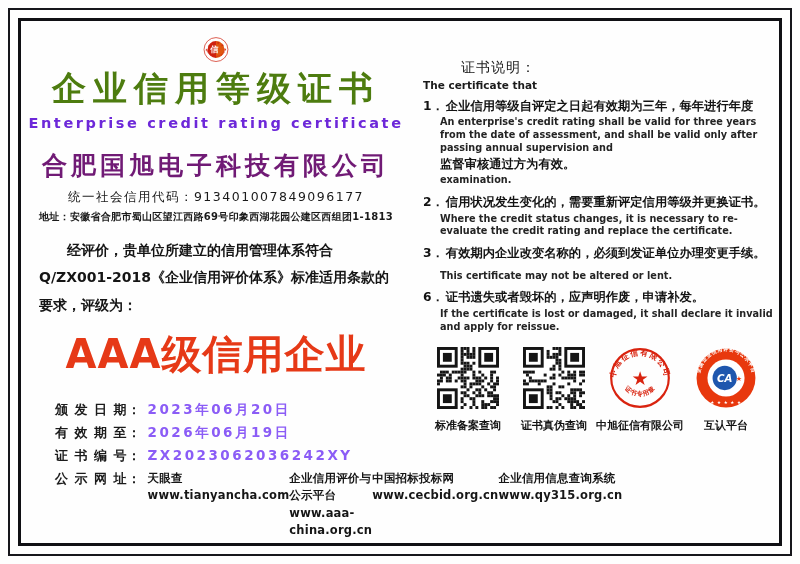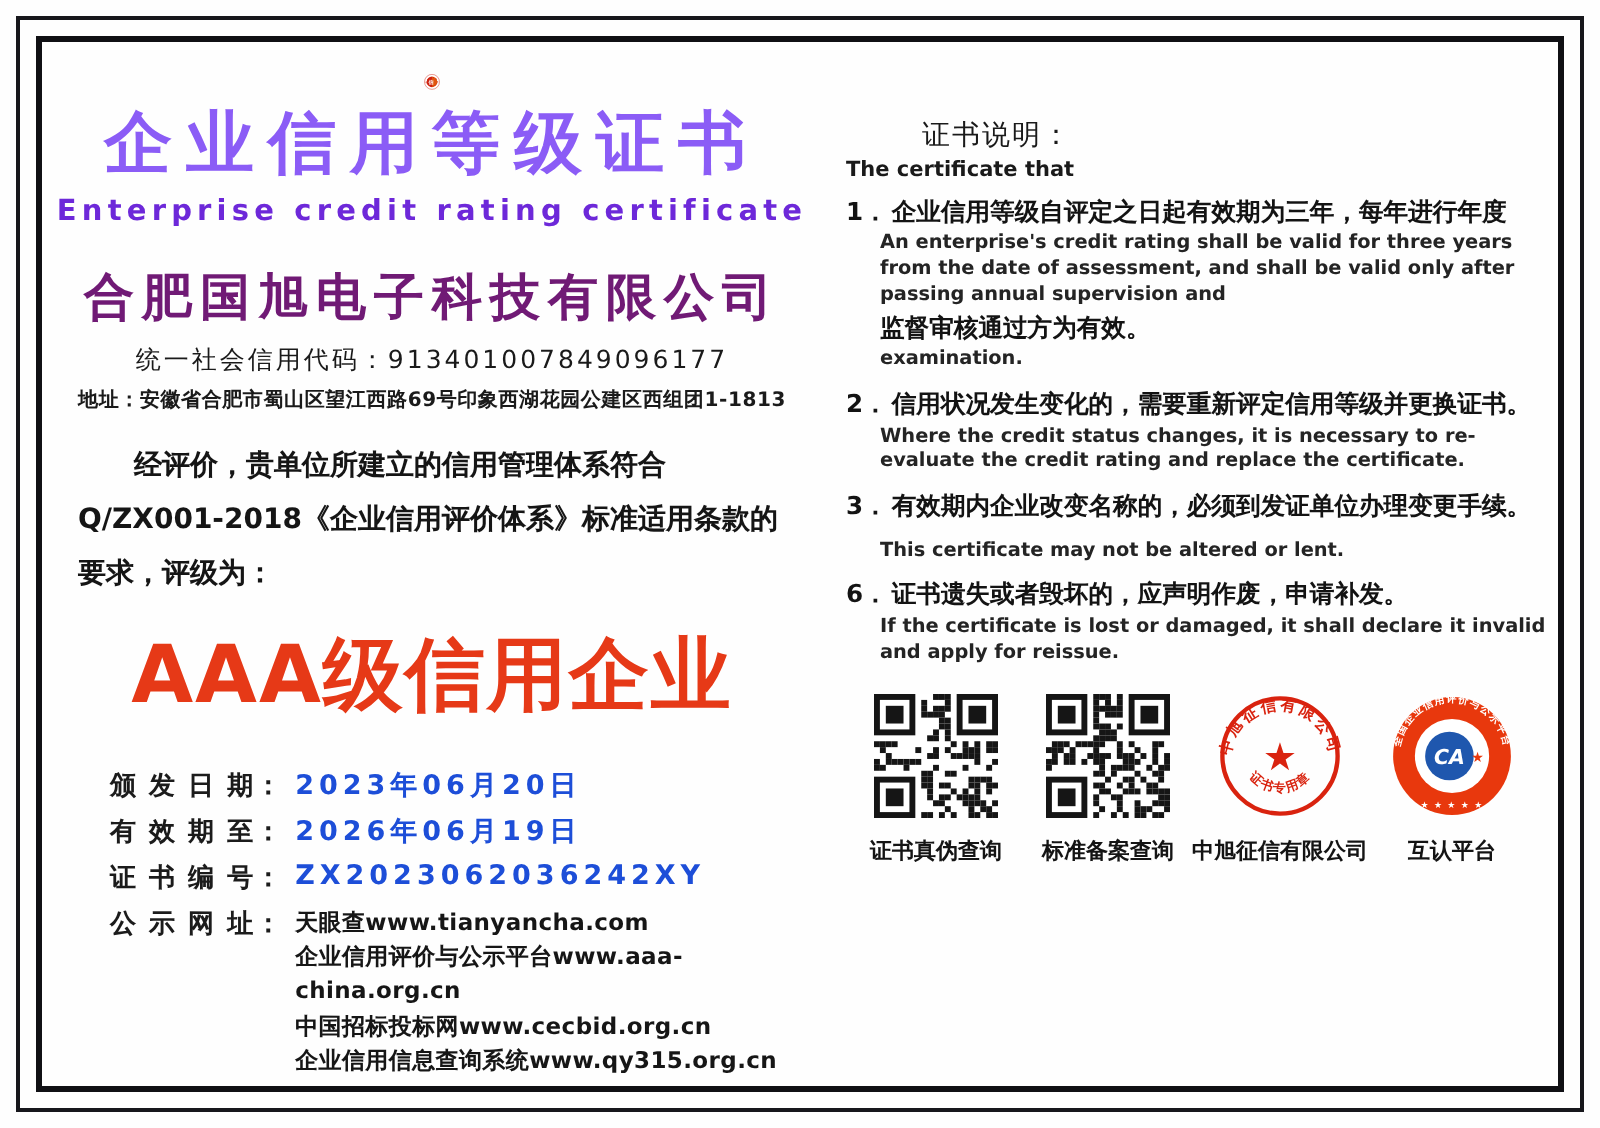--- a/index.html
+++ b/index.html
@@ -6,33 +6,33 @@
   html,body { width:800px; height:564px; background:#ffffff; overflow:hidden;
               font-family:"DejaVu Sans","Liberation Sans",sans-serif; }
   .certificate { position:relative; width:800px; height:564px; background:#fefefe; color:#1a1a1a; }
   .border-outer { position:absolute; inset:8px; border:2px solid #17171c; pointer-events:none; }
   .border-inner { position:absolute; inset:18px; border:3px solid #101014; pointer-events:none; }
   .content { position:absolute; inset:25px; display:flex; }
 
   
   .col-left { width:376px; padding:12px 6px 0 12px; display:flex; flex-direction:column; align-items:center; }
   .emblem { width:106px; height:106px; }
-  .cert-title { margin-top:4px; font-size:34px; font-weight:900; letter-spacing:7px; color:#8b5cf6; white-space:nowrap; }
+  .cert-title { margin-top:4px; font-size:34px; font-weight:900; letter-spacing:7px; color:#4d7c0f; white-space:nowrap; }
   .cert-subtitle { margin-top:3px; font-size:14.5px; font-weight:800; letter-spacing:2.6px; color:#6d28d9; white-space:nowrap; }
   .company-name { margin-top:18px; font-size:25px; font-weight:700; letter-spacing:4px; color:#701a75; white-space:nowrap; }
   .credit-code { margin-top:7px; font-size:12.5px; font-weight:400; letter-spacing:1.5px; }
   .address-line { margin-top:4px; font-size:10px; font-weight:800; letter-spacing:0.3px; white-space:nowrap; }
   .eval-statement { margin-top:13px; align-self:stretch; font-size:14px; font-weight:700; line-height:1.95;
                     text-indent:2em; color:#151515; padding:0 2px; }
   .rating-line { margin-top:8px; font-size:40px; font-weight:900; letter-spacing:1px; color:#e63917; white-space:nowrap; }
   .detail-rows { margin-top:14px; align-self:stretch; padding-left:18px; }
   .detail-row { display:flex; margin-top:5px; font-weight:800; }
   .detail-label { font-size:13px; letter-spacing:1px; white-space:nowrap; color:#1b1b1b; }
-  .detail-value { font-size:13.5px; letter-spacing:2.5px; margin-left:6px; color:#1d4ed8; white-space:nowrap; }
-  .websites { display:flex; flex-direction:column; }
+  .detail-value { font-size:13.5px; letter-spacing:2.5px; margin-left:6px; color:#8b5cf6; white-space:nowrap; }
+  .websites { display:flex; flex-direction:row; }
   .website-item { font-size:11.5px; font-weight:700; letter-spacing:0.2px; line-height:1.5; color:#161616; }
 
   
   .col-right { flex:1; padding:34px 6px 0 22px; display:flex; flex-direction:column; }
   .exp-heading { font-size:14px; font-weight:400; letter-spacing:1px;margin-left:38px; }
   .exp-subheading { margin-top:2px; font-size:10.5px; font-weight:800; }
   .exp-item { margin-top:6px; }
   .cn-line { font-size:12.3px; font-weight:800; line-height:1.5; color:#131313; }
   .cn-line .num { margin-right:2px; }
   .cn-cont { padding-left:17px; }
@@ -126,152 +126,20 @@
       </div>
       <div class="exp-item">
         <div class="en-line">This certificate may not be altered or lent.</div>
       </div>
       <div class="exp-item">
         <div class="cn-line"><span class="num">6．</span><span>证书遗失或者毁坏的，应声明作废，申请补发。</span></div>
         <div class="en-line">If the certificate is lost or damaged, it shall declare it invalid and apply for reissue.</div>
       </div>
 
       <div class="footer-row">
-
-        <div class="footer-cell">
-          <div class="footer-graphic qr-box">
-              <svg width="62" height="62" viewBox="0 0 63 63">
-                <rect width="63" height="63" fill="#fff"></rect>
-                <g fill="#151515">
-                  <rect x="30" y="0" width="3" height="3"></rect>
-                  <rect x="33" y="0" width="3" height="3"></rect>
-                  <rect x="36" y="0" width="3" height="3"></rect>
-                  <rect x="24" y="3" width="3" height="3"></rect>
-                  <rect x="36" y="3" width="3" height="3"></rect>
-                  <rect x="24" y="6" width="3" height="3"></rect>
-                  <rect x="30" y="6" width="3" height="3"></rect>
-                  <rect x="33" y="6" width="3" height="3"></rect>
-                  <rect x="36" y="6" width="3" height="3"></rect>
-                  <rect x="24" y="9" width="3" height="3"></rect>
-                  <rect x="27" y="9" width="3" height="3"></rect>
-                  <rect x="30" y="9" width="3" height="3"></rect>
-                  <rect x="33" y="9" width="3" height="3"></rect>
-                  <rect x="33" y="12" width="3" height="3"></rect>
-                  <rect x="36" y="12" width="3" height="3"></rect>
-                  <rect x="33" y="15" width="3" height="3"></rect>
-                  <rect x="36" y="15" width="3" height="3"></rect>
-                  <rect x="30" y="18" width="3" height="3"></rect>
-                  <rect x="36" y="18" width="3" height="3"></rect>
-                  <rect x="27" y="21" width="3" height="3"></rect>
-                  <rect x="30" y="21" width="3" height="3"></rect>
-                  <rect x="36" y="21" width="3" height="3"></rect>
-                  <rect x="0" y="24" width="3" height="3"></rect>
-                  <rect x="3" y="24" width="3" height="3"></rect>
-                  <rect x="6" y="24" width="3" height="3"></rect>
-                  <rect x="9" y="24" width="3" height="3"></rect>
-                  <rect x="39" y="24" width="3" height="3"></rect>
-                  <rect x="45" y="24" width="3" height="3"></rect>
-                  <rect x="51" y="24" width="3" height="3"></rect>
-                  <rect x="57" y="24" width="3" height="3"></rect>
-                  <rect x="60" y="24" width="3" height="3"></rect>
-                  <rect x="3" y="27" width="3" height="3"></rect>
-                  <rect x="21" y="27" width="3" height="3"></rect>
-                  <rect x="30" y="27" width="3" height="3"></rect>
-                  <rect x="36" y="27" width="3" height="3"></rect>
-                  <rect x="45" y="27" width="3" height="3"></rect>
-                  <rect x="48" y="27" width="3" height="3"></rect>
-                  <rect x="51" y="27" width="3" height="3"></rect>
-                  <rect x="57" y="27" width="3" height="3"></rect>
-                  <rect x="60" y="27" width="3" height="3"></rect>
-                  <rect x="6" y="30" width="3" height="3"></rect>
-                  <rect x="27" y="30" width="3" height="3"></rect>
-                  <rect x="30" y="30" width="3" height="3"></rect>
-                  <rect x="39" y="30" width="3" height="3"></rect>
-                  <rect x="42" y="30" width="3" height="3"></rect>
-                  <rect x="45" y="30" width="3" height="3"></rect>
-                  <rect x="48" y="30" width="3" height="3"></rect>
-                  <rect x="51" y="30" width="3" height="3"></rect>
-                  <rect x="0" y="33" width="3" height="3"></rect>
-                  <rect x="6" y="33" width="3" height="3"></rect>
-                  <rect x="9" y="33" width="3" height="3"></rect>
-                  <rect x="12" y="33" width="3" height="3"></rect>
-                  <rect x="15" y="33" width="3" height="3"></rect>
-                  <rect x="18" y="33" width="3" height="3"></rect>
-                  <rect x="21" y="33" width="3" height="3"></rect>
-                  <rect x="51" y="33" width="3" height="3"></rect>
-                  <rect x="60" y="33" width="3" height="3"></rect>
-                  <rect x="0" y="36" width="3" height="3"></rect>
-                  <rect x="3" y="36" width="3" height="3"></rect>
-                  <rect x="15" y="36" width="3" height="3"></rect>
-                  <rect x="30" y="36" width="3" height="3"></rect>
-                  <rect x="45" y="36" width="3" height="3"></rect>
-                  <rect x="57" y="36" width="3" height="3"></rect>
-                  <rect x="24" y="39" width="3" height="3"></rect>
-                  <rect x="27" y="39" width="3" height="3"></rect>
-                  <rect x="36" y="39" width="3" height="3"></rect>
-                  <rect x="39" y="39" width="3" height="3"></rect>
-                  <rect x="24" y="42" width="3" height="3"></rect>
-                  <rect x="27" y="42" width="3" height="3"></rect>
-                  <rect x="48" y="42" width="3" height="3"></rect>
-                  <rect x="51" y="42" width="3" height="3"></rect>
-                  <rect x="54" y="42" width="3" height="3"></rect>
-                  <rect x="57" y="42" width="3" height="3"></rect>
-                  <rect x="24" y="45" width="3" height="3"></rect>
-                  <rect x="27" y="45" width="3" height="3"></rect>
-                  <rect x="33" y="45" width="3" height="3"></rect>
-                  <rect x="36" y="45" width="3" height="3"></rect>
-                  <rect x="48" y="45" width="3" height="3"></rect>
-                  <rect x="51" y="45" width="3" height="3"></rect>
-                  <rect x="57" y="45" width="3" height="3"></rect>
-                  <rect x="60" y="45" width="3" height="3"></rect>
-                  <rect x="27" y="48" width="3" height="3"></rect>
-                  <rect x="39" y="48" width="3" height="3"></rect>
-                  <rect x="45" y="48" width="3" height="3"></rect>
-                  <rect x="51" y="48" width="3" height="3"></rect>
-                  <rect x="57" y="48" width="3" height="3"></rect>
-                  <rect x="27" y="51" width="3" height="3"></rect>
-                  <rect x="33" y="51" width="3" height="3"></rect>
-                  <rect x="36" y="51" width="3" height="3"></rect>
-                  <rect x="42" y="51" width="3" height="3"></rect>
-                  <rect x="45" y="51" width="3" height="3"></rect>
-                  <rect x="48" y="51" width="3" height="3"></rect>
-                  <rect x="51" y="51" width="3" height="3"></rect>
-                  <rect x="30" y="54" width="3" height="3"></rect>
-                  <rect x="33" y="54" width="3" height="3"></rect>
-                  <rect x="45" y="54" width="3" height="3"></rect>
-                  <rect x="48" y="54" width="3" height="3"></rect>
-                  <rect x="51" y="54" width="3" height="3"></rect>
-                  <rect x="54" y="54" width="3" height="3"></rect>
-                  <rect x="60" y="54" width="3" height="3"></rect>
-                  <rect x="36" y="57" width="3" height="3"></rect>
-                  <rect x="48" y="57" width="3" height="3"></rect>
-                  <rect x="54" y="57" width="3" height="3"></rect>
-                  <rect x="57" y="57" width="3" height="3"></rect>
-                  <rect x="24" y="60" width="3" height="3"></rect>
-                  <rect x="27" y="60" width="3" height="3"></rect>
-                  <rect x="33" y="60" width="3" height="3"></rect>
-                  <rect x="39" y="60" width="3" height="3"></rect>
-                  <rect x="48" y="60" width="3" height="3"></rect>
-                  <rect x="51" y="60" width="3" height="3"></rect>
-                  <rect x="57" y="60" width="3" height="3"></rect>
-                  <rect x="60" y="60" width="3" height="3"></rect>
-                  <rect x="0" y="0" width="21" height="21" fill="#151515"></rect>
-                  <rect x="3" y="3" width="15" height="15" fill="#ffffff"></rect>
-                  <rect x="6" y="6" width="9" height="9" fill="#151515"></rect>
-                  <rect x="42" y="0" width="21" height="21" fill="#151515"></rect>
-                  <rect x="45" y="3" width="15" height="15" fill="#ffffff"></rect>
-                  <rect x="48" y="6" width="9" height="9" fill="#151515"></rect>
-                  <rect x="0" y="42" width="21" height="21" fill="#151515"></rect>
-                  <rect x="3" y="45" width="15" height="15" fill="#ffffff"></rect>
-                  <rect x="6" y="48" width="9" height="9" fill="#151515"></rect>
-                </g>
-              </svg>
-            </div>
-          <div class="footer-label">证书真伪查询</div>
-        </div>
 
         <div class="footer-cell">
           <div class="footer-graphic qr-box">
               <svg width="62" height="62" viewBox="0 0 63 63">
                 <rect width="63" height="63" fill="#fff"></rect>
                 <g fill="#151515">
                   <rect x="24" y="0" width="3" height="3"></rect>
                   <rect x="27" y="0" width="3" height="3"></rect>
                   <rect x="30" y="0" width="3" height="3"></rect>
                   <rect x="36" y="0" width="3" height="3"></rect>
@@ -412,20 +280,152 @@
                   <rect x="0" y="42" width="21" height="21" fill="#151515"></rect>
                   <rect x="3" y="45" width="15" height="15" fill="#ffffff"></rect>
                   <rect x="6" y="48" width="9" height="9" fill="#151515"></rect>
                 </g>
               </svg>
             </div>
           <div class="footer-label">标准备案查询</div>
         </div>
 
         <div class="footer-cell">
+          <div class="footer-graphic qr-box">
+              <svg width="62" height="62" viewBox="0 0 63 63">
+                <rect width="63" height="63" fill="#fff"></rect>
+                <g fill="#151515">
+                  <rect x="30" y="0" width="3" height="3"></rect>
+                  <rect x="33" y="0" width="3" height="3"></rect>
+                  <rect x="36" y="0" width="3" height="3"></rect>
+                  <rect x="24" y="3" width="3" height="3"></rect>
+                  <rect x="36" y="3" width="3" height="3"></rect>
+                  <rect x="24" y="6" width="3" height="3"></rect>
+                  <rect x="30" y="6" width="3" height="3"></rect>
+                  <rect x="33" y="6" width="3" height="3"></rect>
+                  <rect x="36" y="6" width="3" height="3"></rect>
+                  <rect x="24" y="9" width="3" height="3"></rect>
+                  <rect x="27" y="9" width="3" height="3"></rect>
+                  <rect x="30" y="9" width="3" height="3"></rect>
+                  <rect x="33" y="9" width="3" height="3"></rect>
+                  <rect x="33" y="12" width="3" height="3"></rect>
+                  <rect x="36" y="12" width="3" height="3"></rect>
+                  <rect x="33" y="15" width="3" height="3"></rect>
+                  <rect x="36" y="15" width="3" height="3"></rect>
+                  <rect x="30" y="18" width="3" height="3"></rect>
+                  <rect x="36" y="18" width="3" height="3"></rect>
+                  <rect x="27" y="21" width="3" height="3"></rect>
+                  <rect x="30" y="21" width="3" height="3"></rect>
+                  <rect x="36" y="21" width="3" height="3"></rect>
+                  <rect x="0" y="24" width="3" height="3"></rect>
+                  <rect x="3" y="24" width="3" height="3"></rect>
+                  <rect x="6" y="24" width="3" height="3"></rect>
+                  <rect x="9" y="24" width="3" height="3"></rect>
+                  <rect x="39" y="24" width="3" height="3"></rect>
+                  <rect x="45" y="24" width="3" height="3"></rect>
+                  <rect x="51" y="24" width="3" height="3"></rect>
+                  <rect x="57" y="24" width="3" height="3"></rect>
+                  <rect x="60" y="24" width="3" height="3"></rect>
+                  <rect x="3" y="27" width="3" height="3"></rect>
+                  <rect x="21" y="27" width="3" height="3"></rect>
+                  <rect x="30" y="27" width="3" height="3"></rect>
+                  <rect x="36" y="27" width="3" height="3"></rect>
+                  <rect x="45" y="27" width="3" height="3"></rect>
+                  <rect x="48" y="27" width="3" height="3"></rect>
+                  <rect x="51" y="27" width="3" height="3"></rect>
+                  <rect x="57" y="27" width="3" height="3"></rect>
+                  <rect x="60" y="27" width="3" height="3"></rect>
+                  <rect x="6" y="30" width="3" height="3"></rect>
+                  <rect x="27" y="30" width="3" height="3"></rect>
+                  <rect x="30" y="30" width="3" height="3"></rect>
+                  <rect x="39" y="30" width="3" height="3"></rect>
+                  <rect x="42" y="30" width="3" height="3"></rect>
+                  <rect x="45" y="30" width="3" height="3"></rect>
+                  <rect x="48" y="30" width="3" height="3"></rect>
+                  <rect x="51" y="30" width="3" height="3"></rect>
+                  <rect x="0" y="33" width="3" height="3"></rect>
+                  <rect x="6" y="33" width="3" height="3"></rect>
+                  <rect x="9" y="33" width="3" height="3"></rect>
+                  <rect x="12" y="33" width="3" height="3"></rect>
+                  <rect x="15" y="33" width="3" height="3"></rect>
+                  <rect x="18" y="33" width="3" height="3"></rect>
+                  <rect x="21" y="33" width="3" height="3"></rect>
+                  <rect x="51" y="33" width="3" height="3"></rect>
+                  <rect x="60" y="33" width="3" height="3"></rect>
+                  <rect x="0" y="36" width="3" height="3"></rect>
+                  <rect x="3" y="36" width="3" height="3"></rect>
+                  <rect x="15" y="36" width="3" height="3"></rect>
+                  <rect x="30" y="36" width="3" height="3"></rect>
+                  <rect x="45" y="36" width="3" height="3"></rect>
+                  <rect x="57" y="36" width="3" height="3"></rect>
+                  <rect x="24" y="39" width="3" height="3"></rect>
+                  <rect x="27" y="39" width="3" height="3"></rect>
+                  <rect x="36" y="39" width="3" height="3"></rect>
+                  <rect x="39" y="39" width="3" height="3"></rect>
+                  <rect x="24" y="42" width="3" height="3"></rect>
+                  <rect x="27" y="42" width="3" height="3"></rect>
+                  <rect x="48" y="42" width="3" height="3"></rect>
+                  <rect x="51" y="42" width="3" height="3"></rect>
+                  <rect x="54" y="42" width="3" height="3"></rect>
+                  <rect x="57" y="42" width="3" height="3"></rect>
+                  <rect x="24" y="45" width="3" height="3"></rect>
+                  <rect x="27" y="45" width="3" height="3"></rect>
+                  <rect x="33" y="45" width="3" height="3"></rect>
+                  <rect x="36" y="45" width="3" height="3"></rect>
+                  <rect x="48" y="45" width="3" height="3"></rect>
+                  <rect x="51" y="45" width="3" height="3"></rect>
+                  <rect x="57" y="45" width="3" height="3"></rect>
+                  <rect x="60" y="45" width="3" height="3"></rect>
+                  <rect x="27" y="48" width="3" height="3"></rect>
+                  <rect x="39" y="48" width="3" height="3"></rect>
+                  <rect x="45" y="48" width="3" height="3"></rect>
+                  <rect x="51" y="48" width="3" height="3"></rect>
+                  <rect x="57" y="48" width="3" height="3"></rect>
+                  <rect x="27" y="51" width="3" height="3"></rect>
+                  <rect x="33" y="51" width="3" height="3"></rect>
+                  <rect x="36" y="51" width="3" height="3"></rect>
+                  <rect x="42" y="51" width="3" height="3"></rect>
+                  <rect x="45" y="51" width="3" height="3"></rect>
+                  <rect x="48" y="51" width="3" height="3"></rect>
+                  <rect x="51" y="51" width="3" height="3"></rect>
+                  <rect x="30" y="54" width="3" height="3"></rect>
+                  <rect x="33" y="54" width="3" height="3"></rect>
+                  <rect x="45" y="54" width="3" height="3"></rect>
+                  <rect x="48" y="54" width="3" height="3"></rect>
+                  <rect x="51" y="54" width="3" height="3"></rect>
+                  <rect x="54" y="54" width="3" height="3"></rect>
+                  <rect x="60" y="54" width="3" height="3"></rect>
+                  <rect x="36" y="57" width="3" height="3"></rect>
+                  <rect x="48" y="57" width="3" height="3"></rect>
+                  <rect x="54" y="57" width="3" height="3"></rect>
+                  <rect x="57" y="57" width="3" height="3"></rect>
+                  <rect x="24" y="60" width="3" height="3"></rect>
+                  <rect x="27" y="60" width="3" height="3"></rect>
+                  <rect x="33" y="60" width="3" height="3"></rect>
+                  <rect x="39" y="60" width="3" height="3"></rect>
+                  <rect x="48" y="60" width="3" height="3"></rect>
+                  <rect x="51" y="60" width="3" height="3"></rect>
+                  <rect x="57" y="60" width="3" height="3"></rect>
+                  <rect x="60" y="60" width="3" height="3"></rect>
+                  <rect x="0" y="0" width="21" height="21" fill="#151515"></rect>
+                  <rect x="3" y="3" width="15" height="15" fill="#ffffff"></rect>
+                  <rect x="6" y="6" width="9" height="9" fill="#151515"></rect>
+                  <rect x="42" y="0" width="21" height="21" fill="#151515"></rect>
+                  <rect x="45" y="3" width="15" height="15" fill="#ffffff"></rect>
+                  <rect x="48" y="6" width="9" height="9" fill="#151515"></rect>
+                  <rect x="0" y="42" width="21" height="21" fill="#151515"></rect>
+                  <rect x="3" y="45" width="15" height="15" fill="#ffffff"></rect>
+                  <rect x="6" y="48" width="9" height="9" fill="#151515"></rect>
+                </g>
+              </svg>
+            </div>
+          <div class="footer-label">证书真伪查询</div>
+        </div>
+
+        <div class="footer-cell">
           <svg class="footer-graphic" viewBox="0 0 100 100" width="68" height="68">
             <defs>
               <path id="stamp-top" d="M 12,62 A 39,39 0 1 1 88,62"></path>
               <path id="stamp-bot" d="M 24,64 A 31,31 0 0 0 76,64"></path>
             </defs>
             <circle cx="50" cy="50" r="45" fill="none" stroke="#d9230f" stroke-width="3.4"></circle>
             <text font-size="12" font-weight="bold" fill="#d9230f" letter-spacing="2.5">
               <textPath href="#stamp-top" startOffset="50%" text-anchor="middle">中旭征信有限公司</textPath>
             </text>
             <text x="50" y="61" font-size="30" fill="#d9230f" text-anchor="middle">★</text>

